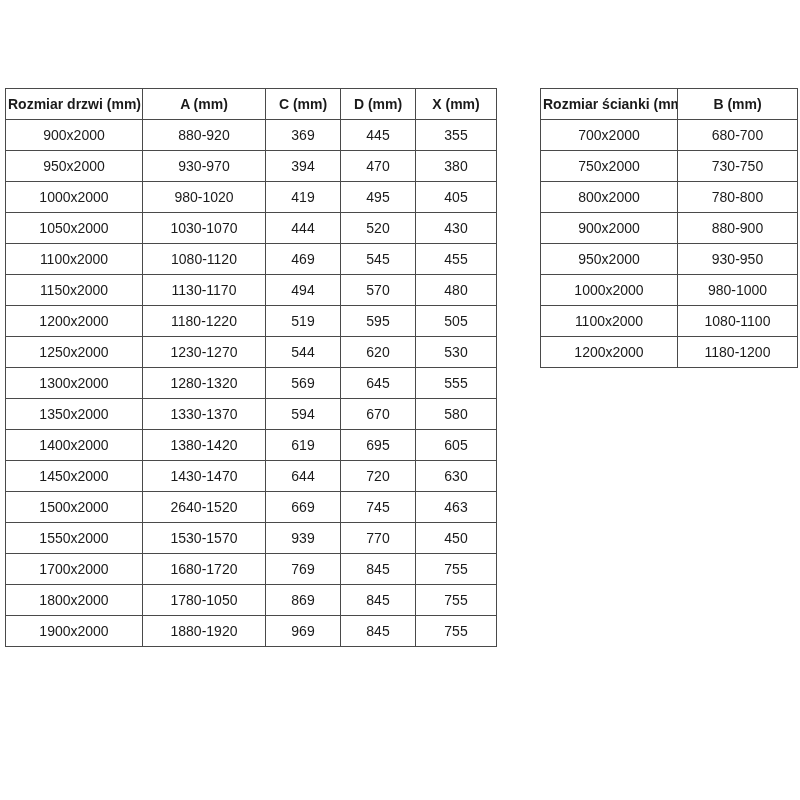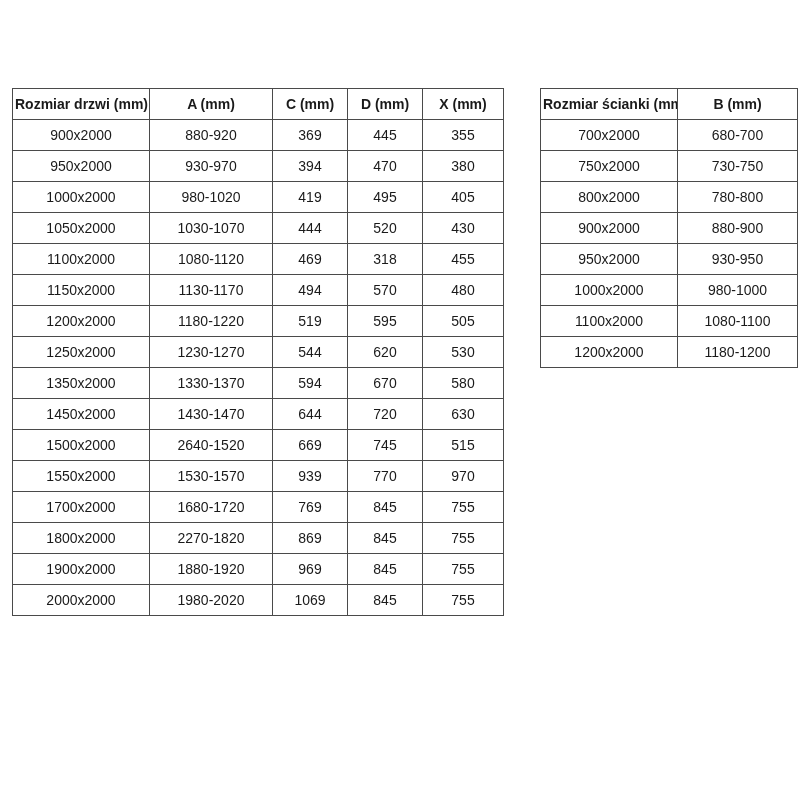--- a/index.html
+++ b/index.html
@@ -34,21 +34,21 @@
     height: 30px;
     padding: 0 2px;
     white-space: nowrap;
     overflow: hidden;
     color: #1a1a1a;
   }
   table.spec-table th {
     font-weight: bold;
   }
   #door-table {
-    left: 12px;
+    left: 5px;
     top: 88px;
     width: 491px;
   }
   #door-table col.c0 { width: 137px; }
   #door-table col.c1 { width: 123px; }
   #door-table col.c2 { width: 75px; }
   #door-table col.c3 { width: 75px; }
   #door-table col.c4 { width: 81px; }
   #wall-table {
     left: 540px;
@@ -106,21 +106,21 @@
           <td>1050x2000</td>
           <td>1030-1070</td>
           <td>444</td>
           <td>520</td>
           <td>430</td>
         </tr>
         <tr>
           <td>1100x2000</td>
           <td>1080-1120</td>
           <td>469</td>
-          <td>318</td>
+          <td>545</td>
           <td>455</td>
         </tr>
         <tr>
           <td>1150x2000</td>
           <td>1130-1170</td>
           <td>494</td>
           <td>570</td>
           <td>480</td>
         </tr>
         <tr>
@@ -131,72 +131,79 @@
           <td>505</td>
         </tr>
         <tr>
           <td>1250x2000</td>
           <td>1230-1270</td>
           <td>544</td>
           <td>620</td>
           <td>530</td>
         </tr>
         <tr>
+          <td>1300x2000</td>
+          <td>1280-1320</td>
+          <td>569</td>
+          <td>645</td>
+          <td>555</td>
+        </tr>
+        <tr>
           <td>1350x2000</td>
           <td>1330-1370</td>
           <td>594</td>
           <td>670</td>
           <td>580</td>
         </tr>
         <tr>
+          <td>1400x2000</td>
+          <td>1380-1420</td>
+          <td>619</td>
+          <td>695</td>
+          <td>605</td>
+        </tr>
+        <tr>
           <td>1450x2000</td>
           <td>1430-1470</td>
           <td>644</td>
           <td>720</td>
           <td>630</td>
         </tr>
         <tr>
           <td>1500x2000</td>
           <td>2640-1520</td>
           <td>669</td>
           <td>745</td>
-          <td>515</td>
+          <td>463</td>
         </tr>
         <tr>
           <td>1550x2000</td>
           <td>1530-1570</td>
           <td>939</td>
           <td>770</td>
-          <td>970</td>
+          <td>450</td>
         </tr>
         <tr>
           <td>1700x2000</td>
           <td>1680-1720</td>
           <td>769</td>
           <td>845</td>
           <td>755</td>
         </tr>
         <tr>
           <td>1800x2000</td>
-          <td>2270-1820</td>
+          <td>1780-1050</td>
           <td>869</td>
           <td>845</td>
           <td>755</td>
         </tr>
         <tr>
           <td>1900x2000</td>
           <td>1880-1920</td>
           <td>969</td>
-          <td>845</td>
-          <td>755</td>
-        </tr>
-        <tr>
-          <td>2000x2000</td>
-          <td>1980-2020</td>
-          <td>1069</td>
           <td>845</td>
           <td>755</td>
         </tr>
       </tbody>
   </table>
 
   <table class="spec-table" id="wall-table">
     <colgroup>
       <col class="c0">
         <col class="c1">

